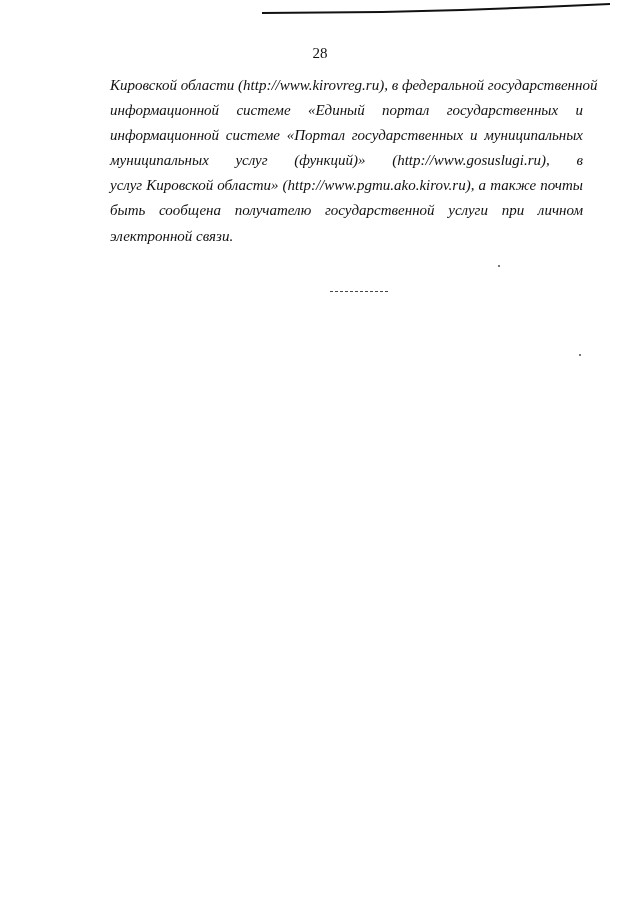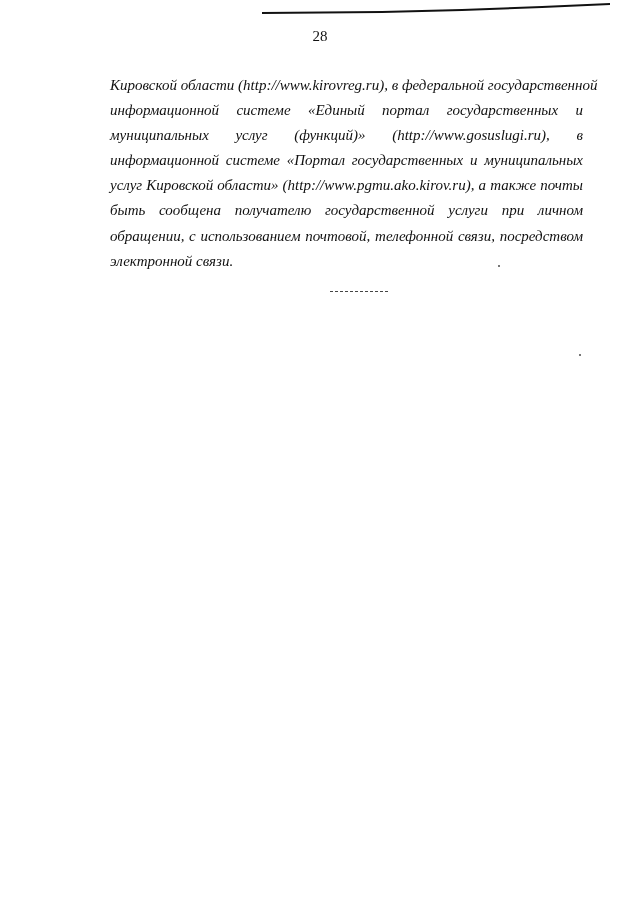--- a/index.html
+++ b/index.html
@@ -19,21 +19,21 @@
       position: absolute;
       left: 262px;
       top: 2px;
       width: 348px;
       height: 12px;
     }
     .page-number {
       position: absolute;
       left: 0;
       width: 640px;
-      top: 28px;
+      top: 45px;
       text-align: center;
       font-size: 15px;
     }
     .body-text {
       position: absolute;
       left: 110px;
       top: 73px;
       width: 473px;
       font-size: 15px;
       line-height: 25.1px;
@@ -69,24 +69,23 @@
 
 <svg class="scan-rule" viewBox="0 0 348 12" preserveAspectRatio="none">
   <path d="M0 10 L120 9 L200 7 L280 4 L348 1 L348 3 L280 6 L200 9 L120 11 L0 12 Z" fill="#111"></path>
 </svg>
 
 <div class="page-number">28</div>
 
 <div class="body-text">
   <span class="line">Кировской области (http://www.kirovreg.ru), в федеральной государственной</span>
   <span class="line">информационной системе «Единый портал государственных и</span>
+  <span class="line">информационной системе «Портал государственных и муниципальных</span>
   <span class="line">муниципальных услуг (функций)» (http://www.gosuslugi.ru), в</span>
-  <span class="line">информационной системе «Портал государственных и муниципальных</span>
   <span class="line">услуг Кировской области» (http://www.pgmu.ako.kirov.ru), а также почты</span>
   <span class="line">быть сообщена получателю государственной услуги при личном</span>
-  <span class="line">обращении, с использованием почтовой, телефонной связи, посредством</span>
   <span class="line last">электронной связи.</span>
 </div>
 
 <div class="separator"></div>
 
 <div class="speck" style="left:498px; top:265px;"></div>
 <div class="speck" style="left:579px; top:354px;"></div>
 
 </body></html>

